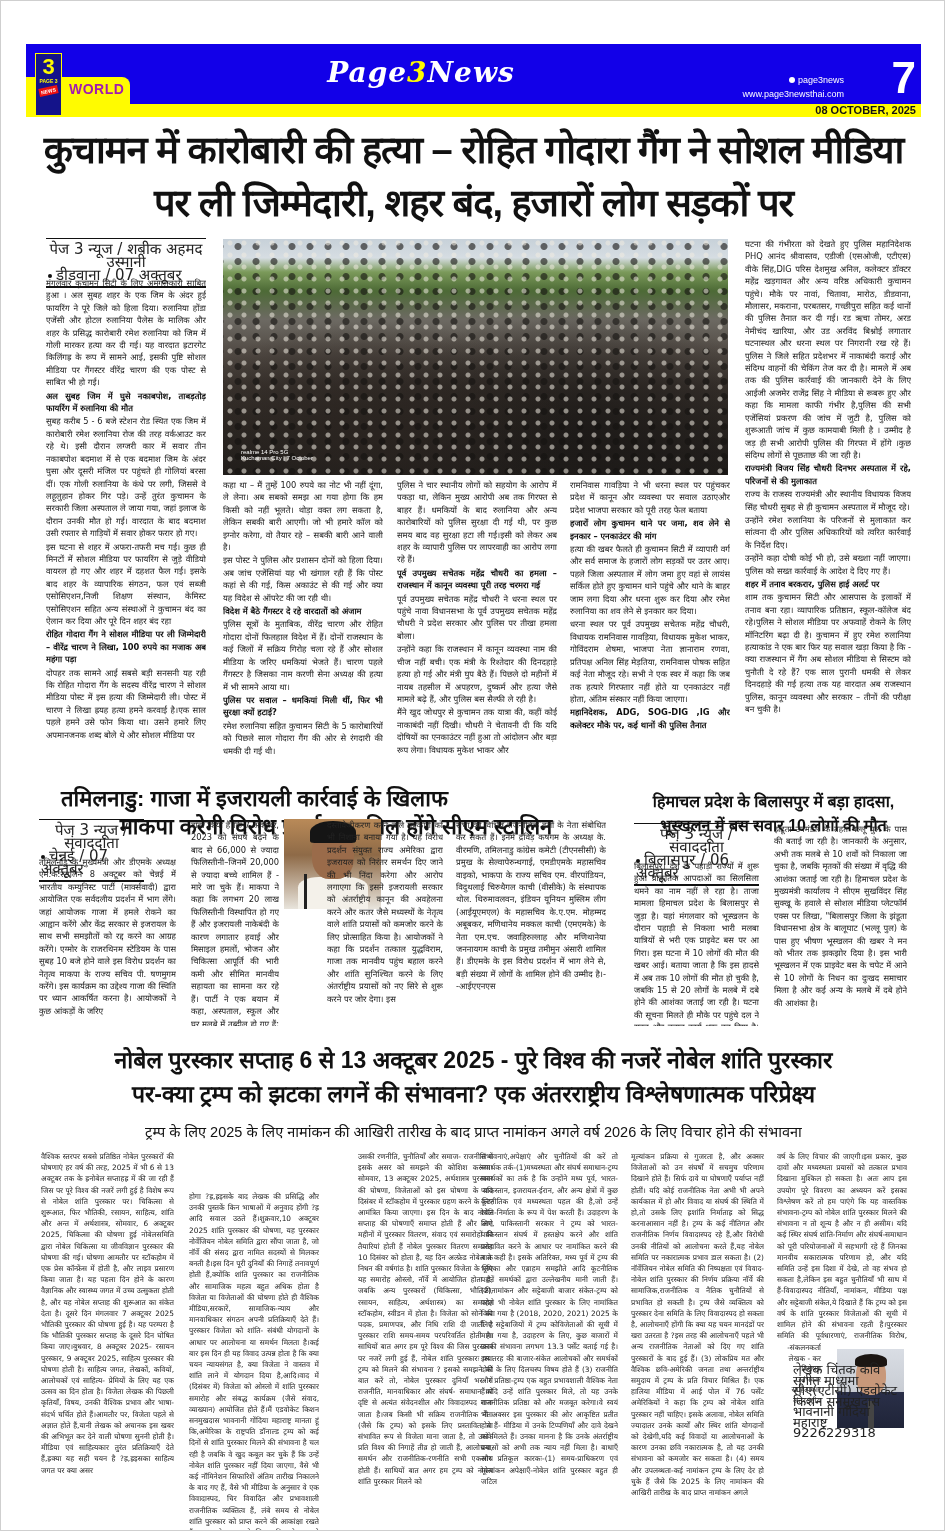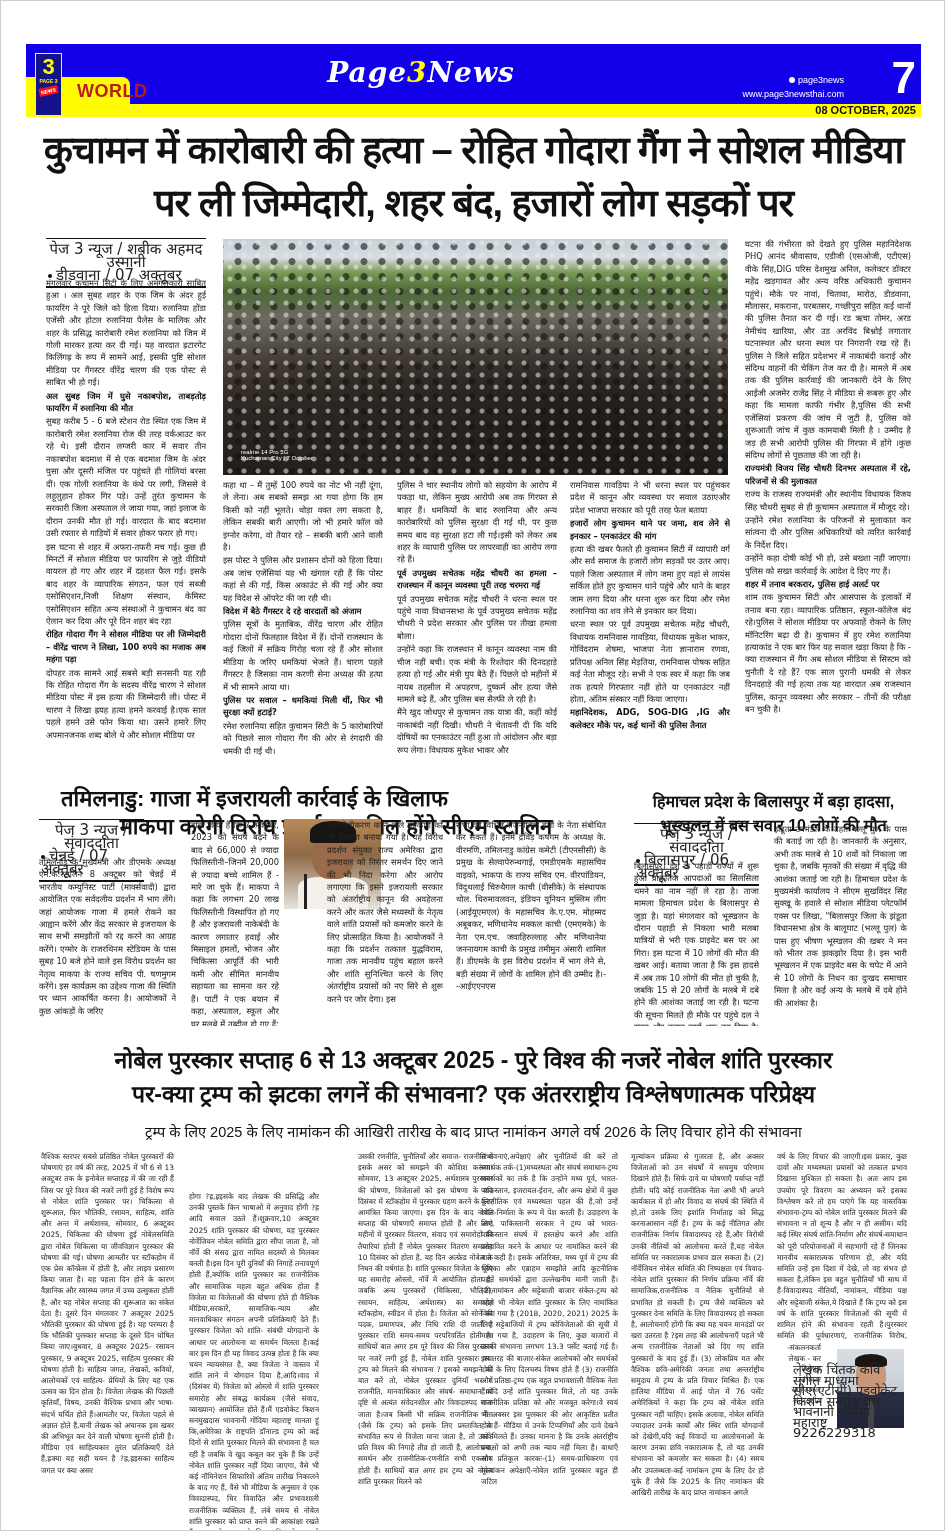--- a/index.html
+++ b/index.html
@@ -4,21 +4,21 @@
 <style>
   * { box-sizing: border-box; margin: 0; padding: 0; }
   body { width: 945px; height: 1531px; background: #ffffff; font-family: "DejaVu Sans", sans-serif; color: #111; overflow: hidden; position: relative; border: 1px solid #cfcfcf; }
   .mast-blue { position: absolute; left: 25px; top: 43px; width: 895px; height: 60px; background: #1200e8; }
   .mast-yellow-left { position: absolute; left: 25px; top: 76px; width: 104px; height: 40px; background: #fffb00; border-top-right-radius: 8px; }
   .mast-yellow-bottom { position: absolute; left: 25px; top: 103px; width: 895px; height: 13px; background: #fffb00; }
   .logo-box { position: absolute; left: 34px; top: 52px; width: 27px; height: 63px; background: #14138a; border: 1px solid #fffb00; display: flex; flex-direction: column; align-items: center; }
   .logo-3 { color: #fffb00; font-family: "Liberation Sans", sans-serif; font-weight: bold; font-size: 22px; line-height: 22px; margin-top: 2px; }
   .logo-small { color: #fffb00; font-size: 5px; font-weight: bold; font-family: "Liberation Sans", sans-serif; }
   .logo-news { background: #e11; color: #fff; font-size: 5px; font-weight: bold; padding: 1px 2px; margin-top: 3px; transform: rotate(-12deg); font-family: "Liberation Sans", sans-serif; }
-  .section-label { position: absolute; left: 76px; top: 80px; color: #b91c1c; font-family: "Liberation Sans", sans-serif; font-weight: bold; font-size: 18px; letter-spacing: 0.5px; }
+  .section-label { position: absolute; left: 68px; top: 80px; color: #a21caf; font-family: "Liberation Sans", sans-serif; font-weight: bold; font-size: 14px; letter-spacing: 0.5px; }
   .brand { position: absolute; left: 210px; top: 55px; width: 420px; text-align: center; color: #fff; font-family: "DejaVu Serif", serif; font-weight: bold; font-size: 28px; letter-spacing: 1px; font-style: italic; }
   .brand .three { color: #fffb00; }
   .handle { position: absolute; right: 100px; top: 74px; color: #fff; font-size: 9px; font-family: "Liberation Sans", sans-serif; }
   .handle .dot { display: inline-block; width: 6px; height: 6px; background: #fff; border-radius: 50%; margin-right: 3px; }
   .website { position: absolute; right: 100px; top: 88px; color: #fff; font-size: 9px; font-family: "Liberation Sans", sans-serif; }
   .page-num { position: absolute; right: 28px; top: 53px; color: #fff; font-family: "Liberation Sans", sans-serif; font-weight: bold; font-size: 44px; line-height: 48px; }
   .date { position: absolute; right: 28px; top: 103px; color: #111; font-family: "Liberation Sans", sans-serif; font-weight: bold; font-size: 11px; }
 
   .headline { position: absolute; text-align: center; font-family: "Liberation Sans", sans-serif; font-weight: bold; color: #111; }
   .h-main { left: 25px; top: 123px; width: 895px; font-size: 38px; line-height: 53px; letter-spacing: -1px; }

